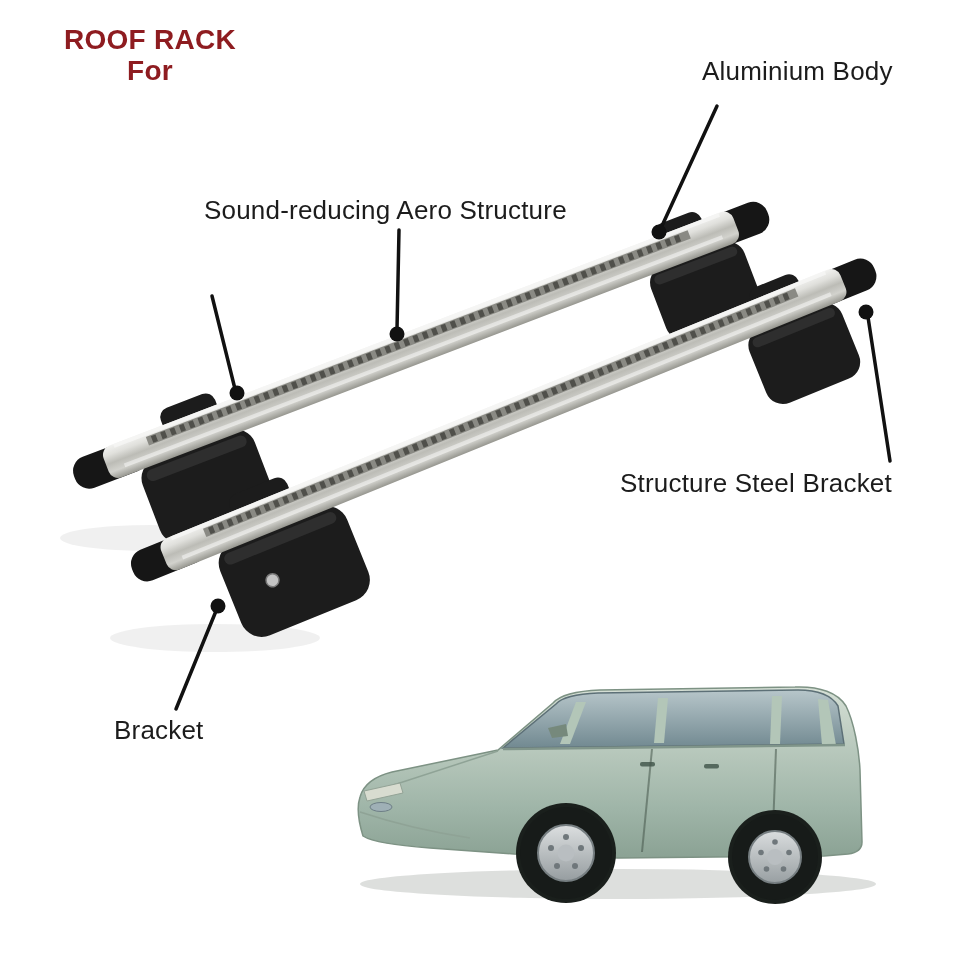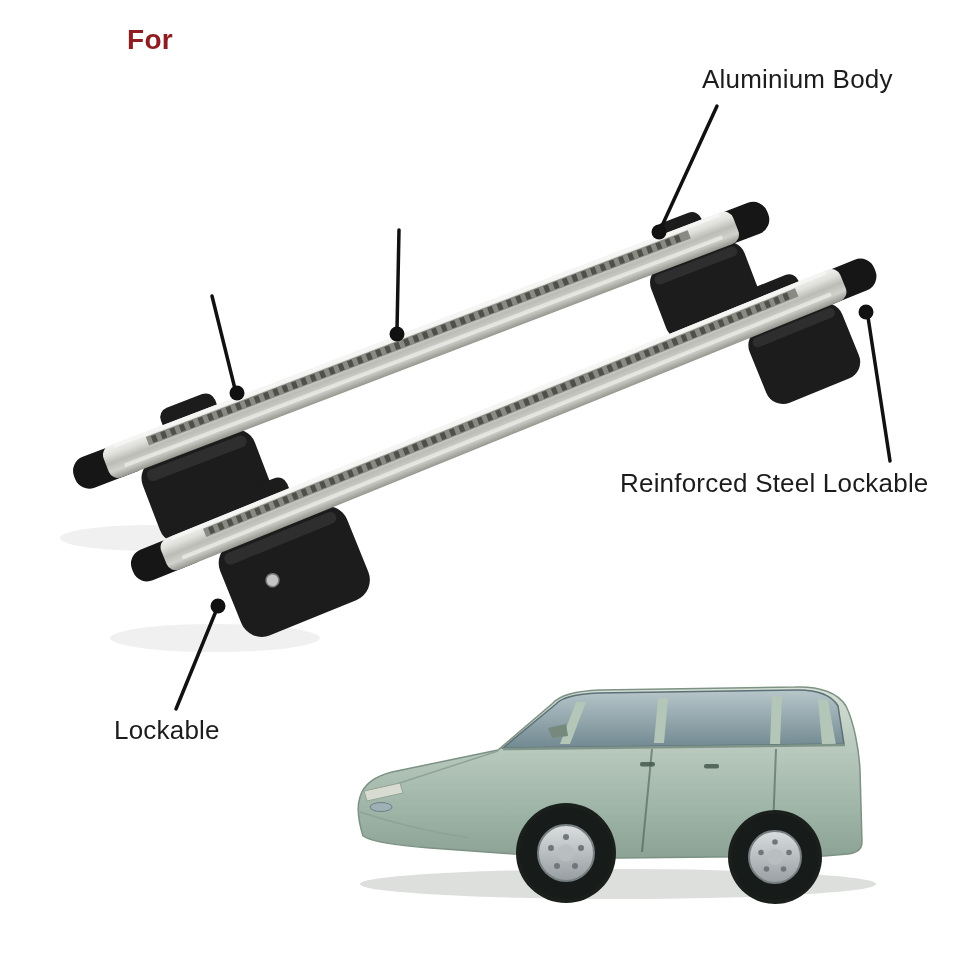--- a/index.html
+++ b/index.html
@@ -13,21 +13,21 @@
   #art{position:absolute;left:0;top:0;width:960px;height:960px;}
   .title{
     position:absolute;left:52px;top:24px;width:196px;
     text-align:center;font-weight:700;font-size:28px;line-height:31px;
     color:#8e1c20;letter-spacing:0.3px;
   }
   .label{
     position:absolute;white-space:nowrap;
     font-size:26px;font-weight:500;color:#1c1c1c;letter-spacing:0.2px;
   }
-  .lbl-aluminium{left:702px;top:64px;}
+  .lbl-aluminium{left:702px;top:56px;}
   .lbl-aero{left:204px;top:195px;}
   .lbl-fit{left:110px;top:263px;}
   .lbl-bracket{left:620px;top:468px;}
   .lbl-lockable{left:114px;top:715px;}
 </style>
 </head>
 <body>
 
 <div id="canvas">
 
@@ -150,20 +150,22 @@
       <line x1="212" y1="296" x2="235" y2="389"></line>
       <circle cx="237" cy="393" r="7.5" stroke="none"></circle>
       <line x1="890" y1="461" x2="868" y2="317"></line>
       <circle cx="866" cy="312" r="7.5" stroke="none"></circle>
       <line x1="176" y1="709" x2="216" y2="611"></line>
       <circle cx="218" cy="606" r="7.5" stroke="none"></circle>
     </g>
   </svg>
 
   <div class="title">
+    <div>ROOF RACK</div>
     <div>For</div>
   </div>
 
   <div class="label lbl-aluminium">Aluminium Body</div>
-  <div class="label lbl-bracket">Reinforced Steel Lockable</div>
-  <div class="label lbl-lockable">Lockable</div>
+  <div class="label lbl-aero">Sound-reducing Aero Structure</div>
+  <div class="label lbl-bracket">Structure Steel Bracket</div>
+  <div class="label lbl-lockable">Bracket</div>
 
 </div>
 
 </body></html>

